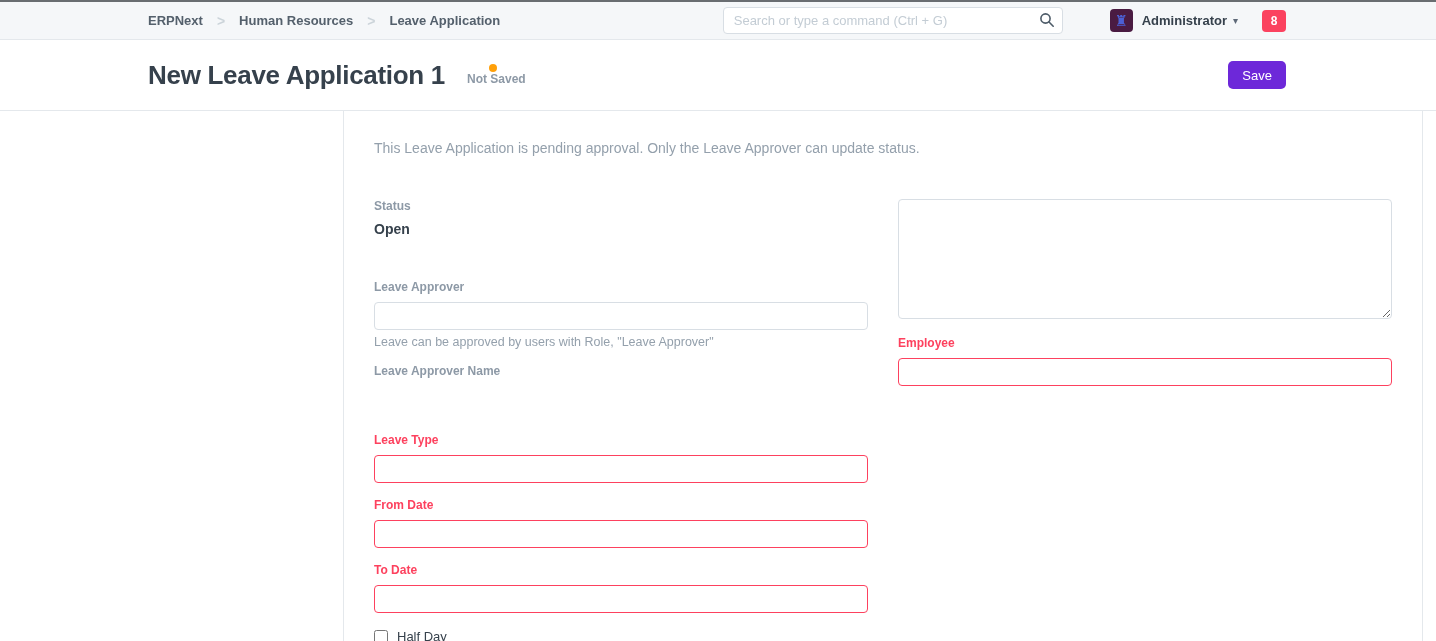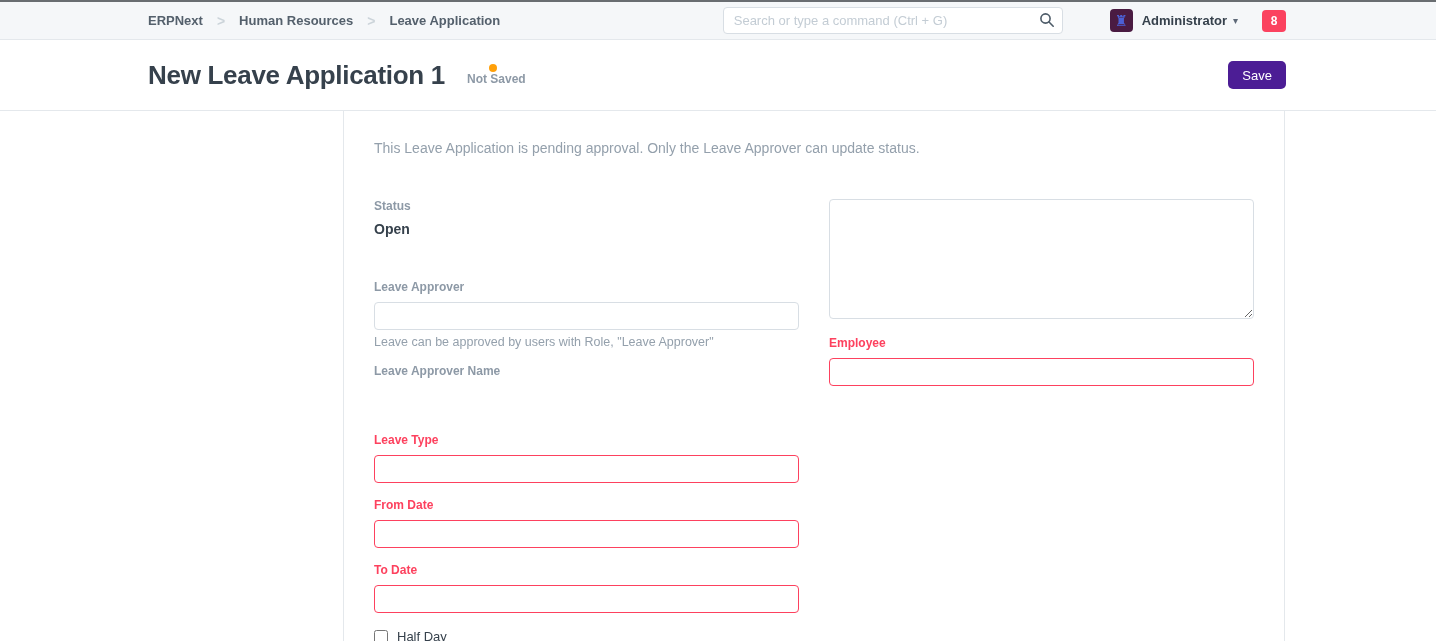--- a/index.html
+++ b/index.html
@@ -30,27 +30,27 @@
             color:#ffffff; font-size:12px; font-weight:700; line-height:22px; text-align:center;
             cursor:pointer; padding:0 6px; }
 
   
   .page-head { height:71px; background:#ffffff; border-bottom:1px solid #e4e8ec;
             display:flex; align-items:center; padding:0 150px 0 148px; }
   .page-title { font-size:26px; font-weight:700; color:#36414c; letter-spacing:-0.3px; }
   .indicator { display:flex; align-items:center; margin-left:16px; margin-top:0;flex-direction:column; }
   .indicator .dot { width:8px; height:8px; border-radius:50%; background:#ffa00a; }
   .indicator .ind-label { margin-left:6px; font-size:12px; font-weight:700; color:#8d99a6; }
-  .save-btn { margin-left:auto; height:28px; padding:0 14px; background:#4c1d95; color:#ffffff;
+  .save-btn { margin-left:auto; height:28px; padding:0 14px; background:#6d28d9; color:#ffffff;
             font-size:13px; font-weight:400; border:none; border-radius:5px; cursor:pointer;
             font-family:"Liberation Sans",sans-serif; }
 
   
   .page-body { height:530px; }
-  .form-panel { margin-left:343px; width:942px; height:100%;
+  .form-panel { margin-left:343px; width:1080px; height:100%;
             border-left:1px solid #e4e8ec; border-right:1px solid #e4e8ec; padding:27px 15px 0; }
   .form-banner { padding:0 15px; font-size:14px; color:#94a0ac; line-height:20px; }
   .form-grid { display:flex; margin-top:41px; }
   .form-col { width:50%; padding:0 15px; }
 
   .field { margin-bottom:15px; }
   .field-label { display:block; font-size:12px; font-weight:700; color:#8d99a6; margin-bottom:8px; }
   .field-label.reqd { color:#fd415e; }
   .text-input { width:100%; height:28px; border:1px solid #d8dee4; border-radius:4px;
             background:#ffffff; padding:0 8px; font-size:13px; color:#36414c;

